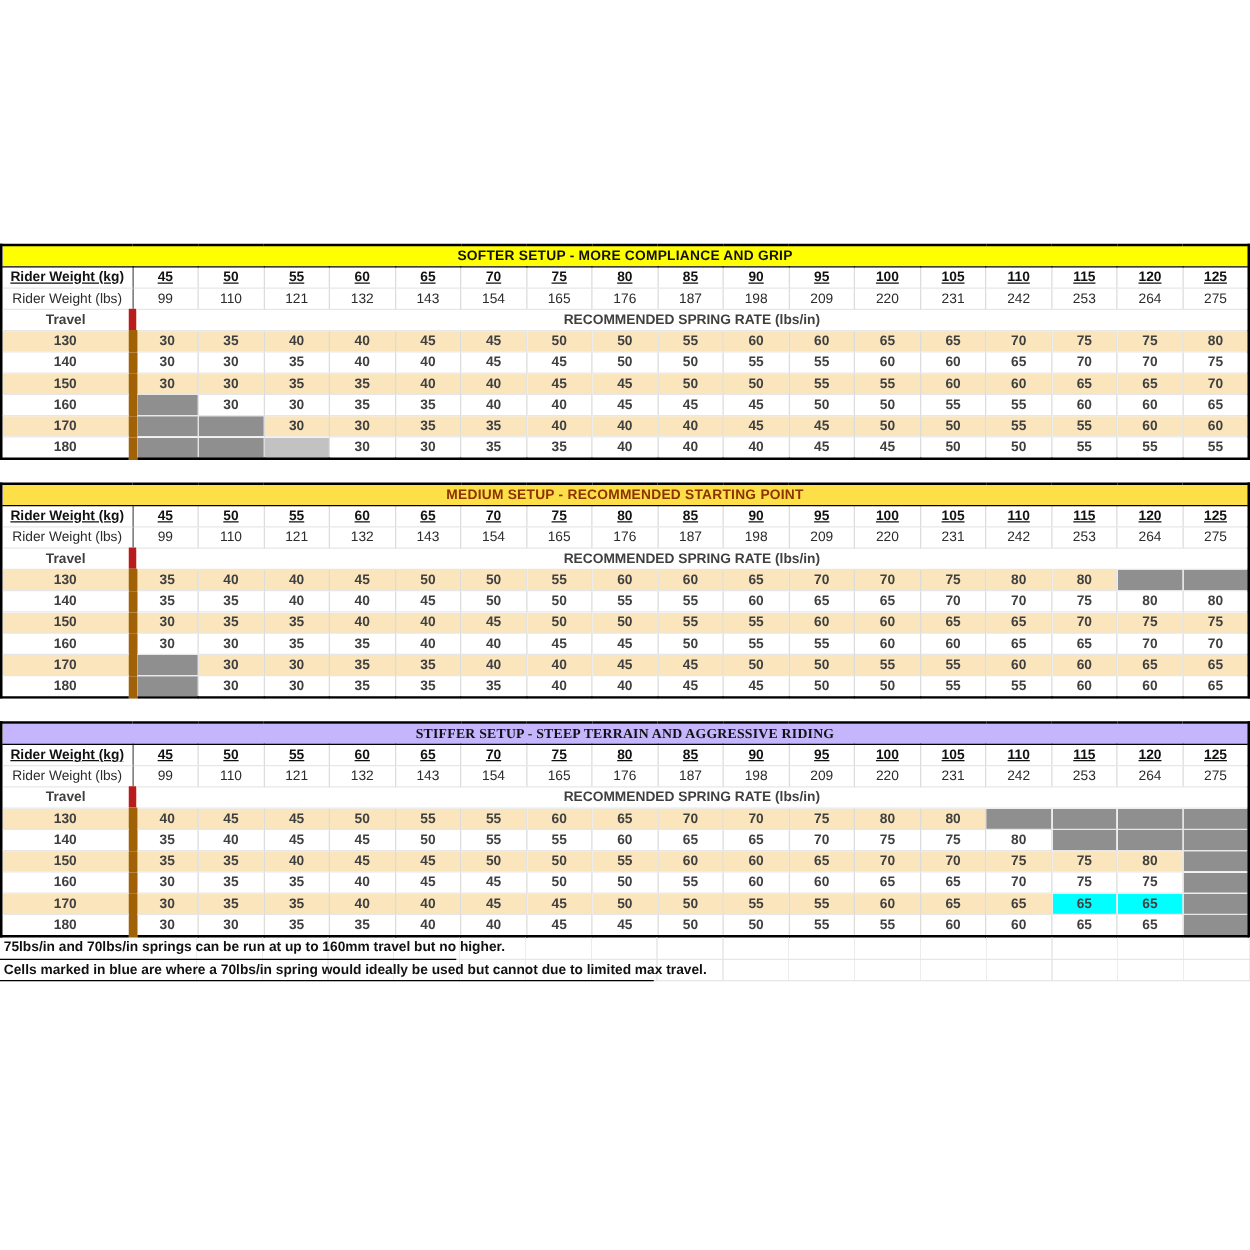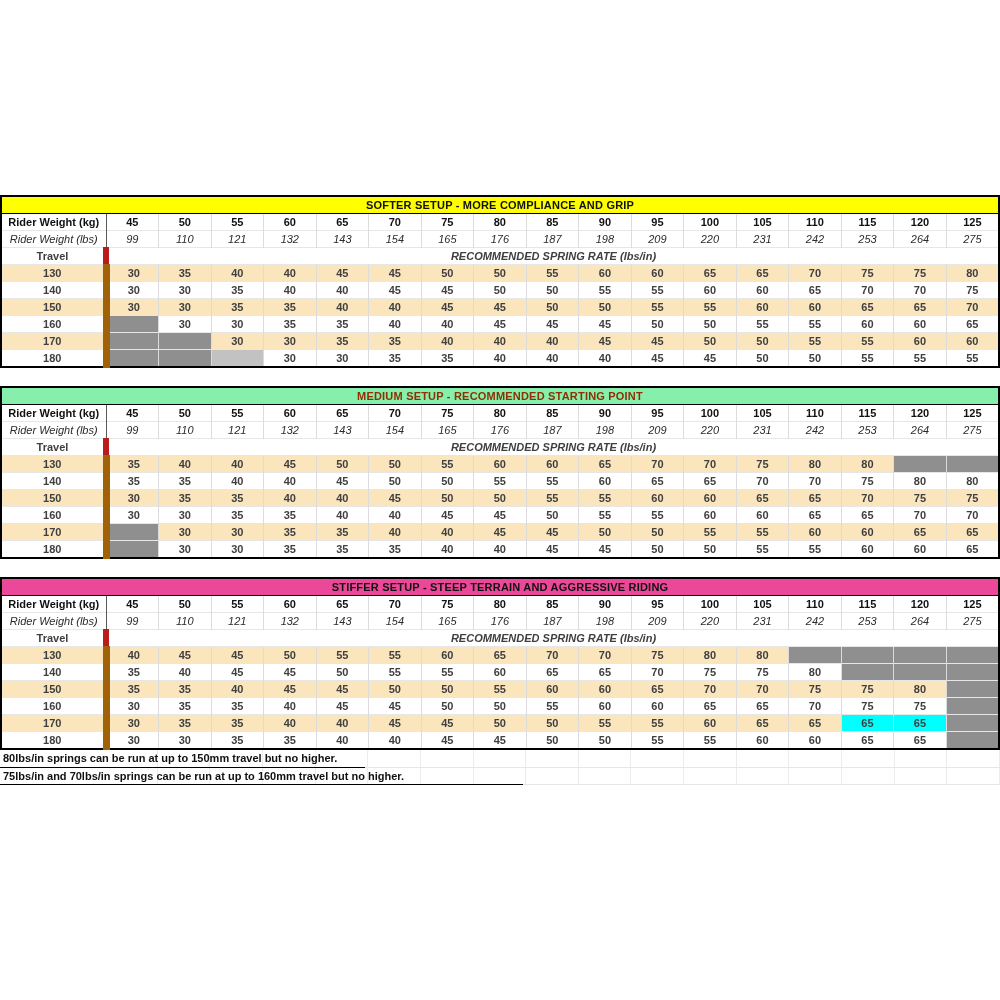--- a/index.html
+++ b/index.html
@@ -19,25 +19,25 @@
     color:#3f3f3f;font-weight:700;overflow:hidden;white-space:nowrap;
   }
   td.banner{
     font-weight:700;border-bottom:1px solid #000 !important;
     border-left:none;letter-spacing:.2px;
   }
   td.rowlabel{
     text-align:left;padding-left:3px;color:#111;font-weight:700;
     border-left:none;border-right:1px solid #595959;
   }
-  td.rowlabel.it, tr.lbs td{font-style:italic;}
+  td.rowlabel.it, tr.lbs td{}
   tr.lbs td{font-weight:400;color:#2b2b2b;}
-  tr.kg td{color:#111;}
+  tr.kg td{color:#111;text-decoration:underline;}
   td.travel-label{color:#111;border-left:none;border-right:6px solid #b91c1c;}
-  td.rate-header{color:#111;border-left:none;font-style:italic;}
+  td.rate-header{color:#111;border-left:none;}
   td.travel-val{color:#111;border-left:none;border-right:7px solid #a16207;}
   tr.stripe td{background:#fae5bd;}
   td.c-gray{background:#8f8f8f !important;}
   td.c-lgray{background:#c2c2c2 !important;}
   td.c-cyan{background:#00ffff !important;color:#17323a;}
   .gap{height:18px;background:#ffffff;}
   .footnotes{position:relative;width:1000px;}
   .footnotes::before{
     content:"";position:absolute;left:105px;right:0;top:0;bottom:0;
     background:repeating-linear-gradient(to right, transparent 0 51.6px, #ececec 51.6px 52.65px);
@@ -268,21 +268,21 @@
         <col>
         <col>
         <col>
         <col>
         <col>
         <col>
         <col>
       </colgroup>
       <tbody>
         <tr>
-          <td class="banner" colspan="18" style="background: #86efac; color: rgb(139, 49, 3);">MEDIUM SETUP - RECOMMENDED STARTING POINT</td>
+          <td class="banner" colspan="18" style="background: #fde047; color: rgb(139, 49, 3);">MEDIUM SETUP - RECOMMENDED STARTING POINT</td>
         </tr>
         <tr class="kg">
           <td class="rowlabel">Rider Weight (kg)</td>
           <td>45</td>
           <td>50</td>
           <td>55</td>
           <td>60</td>
           <td>65</td>
           <td>70</td>
           <td>75</td>
@@ -460,21 +460,21 @@
         <col>
         <col>
         <col>
         <col>
         <col>
         <col>
         <col>
       </colgroup>
       <tbody>
         <tr>
-          <td class="banner" colspan="18" style="background: #ec4899; color: rgb(17, 17, 17);">STIFFER SETUP - STEEP TERRAIN AND AGGRESSIVE RIDING</td>
+          <td class="banner" colspan="18" style="background: #c4b5fd; color: rgb(17, 17, 17); font-family: Liberation Serif, serif;">STIFFER SETUP - STEEP TERRAIN AND AGGRESSIVE RIDING</td>
         </tr>
         <tr class="kg">
           <td class="rowlabel">Rider Weight (kg)</td>
           <td>45</td>
           <td>50</td>
           <td>55</td>
           <td>60</td>
           <td>65</td>
           <td>70</td>
           <td>75</td>
@@ -629,16 +629,16 @@
           <td>55</td>
           <td>60</td>
           <td>60</td>
           <td>65</td>
           <td>65</td>
           <td class="c-gray"></td>
         </tr>
       </tbody>
     </table>
   <div class="footnotes">
-      <div class="fn-row">80lbs/in springs can be run at up to 150mm travel but no higher.</div>
       <div class="fn-row">75lbs/in and 70lbs/in springs can be run at up to 160mm travel but no higher.</div>
+      <div class="fn-row">Cells marked in blue are where a 70lbs/in spring would ideally be used but cannot due to limited max travel.</div>
     </div>
 </div>
 
 </body></html>

